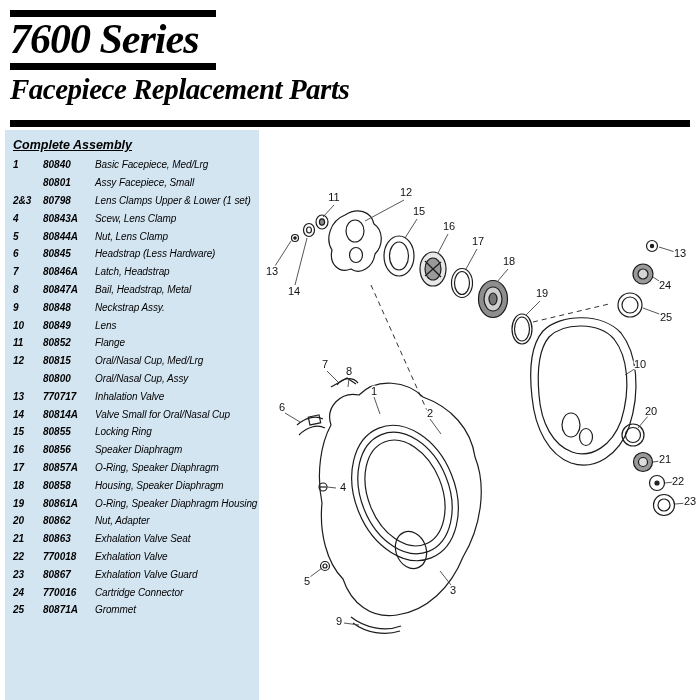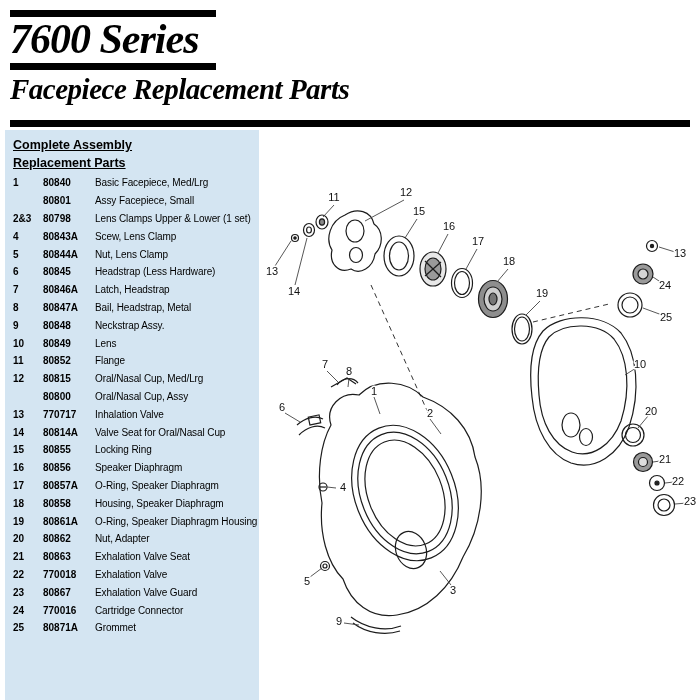--- a/index.html
+++ b/index.html
@@ -12,21 +12,21 @@
   .rule { background:#000; height:7px; }
   .rule-short { width:206px; }
   .rule-full { width:680px; }
   .title { font-family:"Liberation Serif", serif; font-style:italic; font-weight:700;
            font-size:42px; line-height:1.02; margin:1px 0 2px 0; letter-spacing:-1px; }
   .subtitle { font-family:"Liberation Serif", serif; font-style:italic; font-weight:700;
               font-size:29px; line-height:1.05; margin:4px 0 16px 0; letter-spacing:-0.5px; }
 
   
   .panel { position:absolute; left:5px; top:130px; width:254px; height:570px;
-           background:#d4e5f2; padding:6px 4px 0 8px; }
+           background:#d4e5f2; padding:6px 4px 0 8px;font-style:italic; }
   .panel h3 { font-size:12.5px; margin:2px 0 4px 0; text-decoration:underline; font-weight:700; }
   .assembly { margin:3px 0 12px 0; font-size:10.5px; white-space:nowrap; }
   .assembly .pn { font-weight:700; display:inline-block; width:52px; }
   .assembly .sz { font-weight:700; display:inline-block; width:30px; }
   .parts-table { border-collapse:collapse; font-size:10px; width:100%; table-layout:fixed; }
   .parts-table td { padding:0; height:17.8px; vertical-align:middle; white-space:nowrap; overflow:visible; }
   .c-item { width:30px; font-weight:700; }
   .c-part { width:52px; font-weight:700; }
   .c-desc { letter-spacing:-0.1px;margin-left:37px; }
 
@@ -46,21 +46,20 @@
   <div class="hdr">
     <div class="rule rule-short"></div>
     <div class="title">7600 Series</div>
     <div class="rule rule-short"></div>
     <div class="subtitle">Facepiece Replacement Parts</div>
     <div class="rule rule-full"></div>
   </div>
 
   <div class="panel">
     <h3>Complete Assembly</h3>
-    <h3>Replacement Parts</h3>
     <table class="parts-table">
       <tbody>
         <tr>
             <td class="c-item">1</td>
             <td class="c-part">80840</td>
             <td class="c-desc">Basic Facepiece, Med/Lrg</td>
           </tr>
         <tr>
             <td class="c-item"></td>
             <td class="c-part">80801</td>
@@ -122,21 +121,21 @@
             <td class="c-desc">Oral/Nasal Cup, Assy</td>
           </tr>
         <tr>
             <td class="c-item">13</td>
             <td class="c-part">770717</td>
             <td class="c-desc">Inhalation Valve</td>
           </tr>
         <tr>
             <td class="c-item">14</td>
             <td class="c-part">80814A</td>
-            <td class="c-desc">Valve Seat for Oral/Nasal Cup</td>
+            <td class="c-desc">Valve Small for Oral/Nasal Cup</td>
           </tr>
         <tr>
             <td class="c-item">15</td>
             <td class="c-part">80855</td>
             <td class="c-desc">Locking Ring</td>
           </tr>
         <tr>
             <td class="c-item">16</td>
             <td class="c-part">80856</td>
             <td class="c-desc">Speaker Diaphragm</td>

